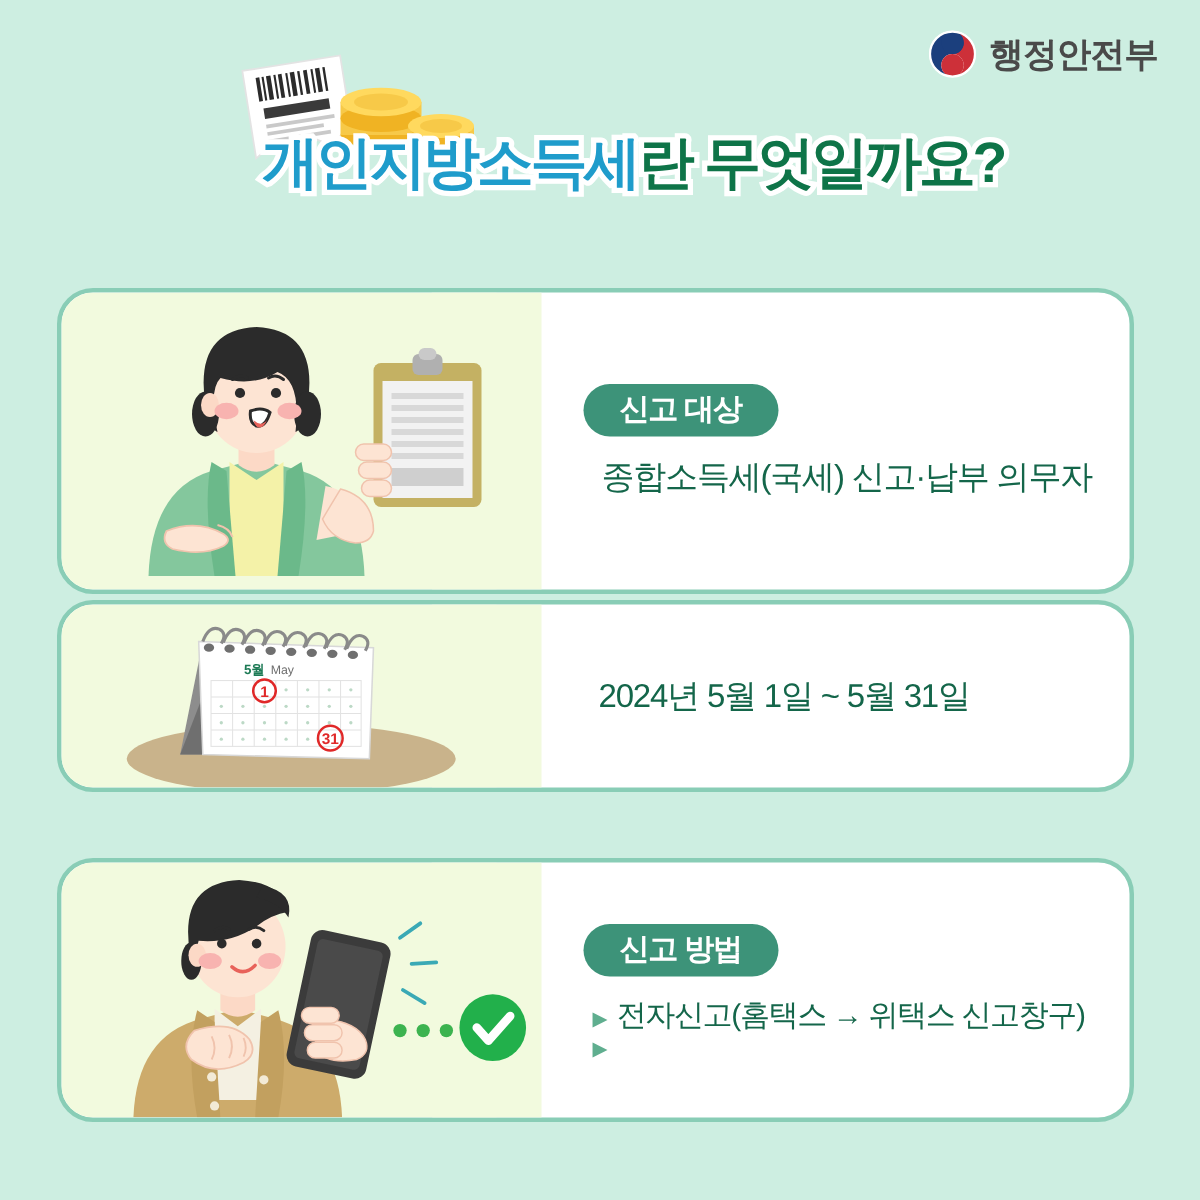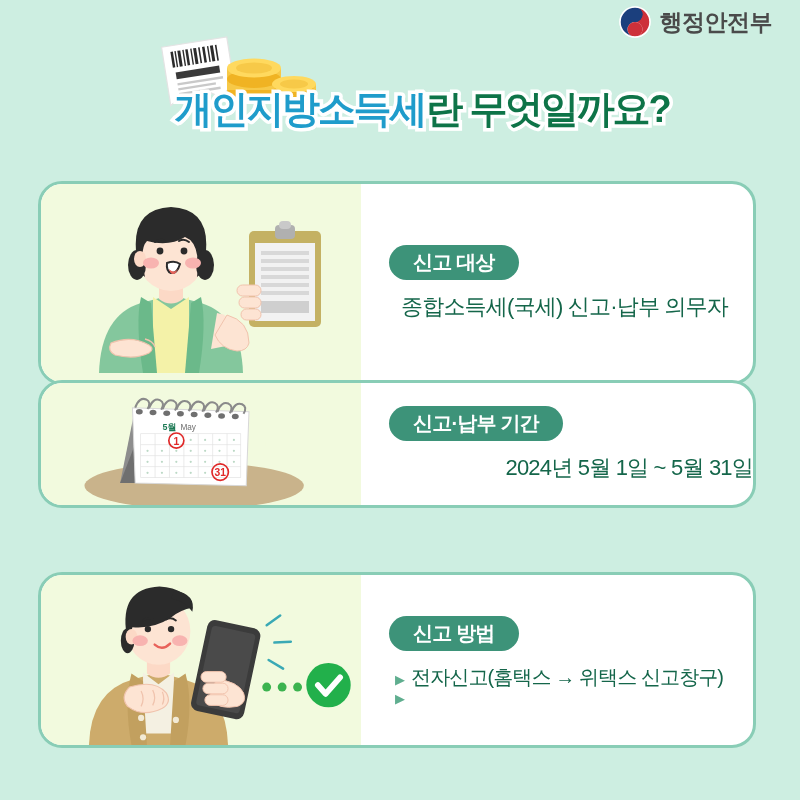--- a/index.html
+++ b/index.html
@@ -12,21 +12,21 @@
     height: 800px;
     overflow: hidden;
     background: #cdeee1;
     font-family: "Liberation Sans", "DejaVu Sans", sans-serif;
     position: relative;
   }
 
   
   .ministry-logo {
     position: absolute;
-    top: 6px;
+    top: 20px;
     right: 28px;
     display: flex;
     align-items: center;
     gap: 9px;
   }
   .taegeuk {
     width: 32px;
     height: 32px;
     flex: none;
   }
@@ -78,22 +78,22 @@
   .card {
     position: absolute;
     left: 38px;
     width: 718px;
     background: #ffffff;
     border: 3px solid #89cdb6;
     border-radius: 24px;
     box-sizing: border-box;
     overflow: hidden;
   }
-  #card-1 { top: 181px; height: 204px; }
-  #card-2 { top: 380px; height: 128px; text-align: right; }
+  #card-1 { top: 192px; height: 204px; }
+  #card-2 { top: 400px; height: 128px; }
   #card-3 { top: 572px; height: 176px; padding-left: 36px; }
 
   .card-illu {
     position: absolute;
     left: 0;
     top: 0;
     width: 320px;
     height: 100%;
     overflow: hidden;
   }
@@ -379,21 +379,20 @@
       </g>
 
       <circle cx="124" cy="84" r="11" fill="none" stroke="#e02828" stroke-width="2.4"></circle>
       <text x="124" y="90" text-anchor="middle" font-family="Liberation Sans, sans-serif" font-size="15" font-weight="bold" fill="#e02828">1</text>
 
       <circle cx="188" cy="130" r="12" fill="none" stroke="#e02828" stroke-width="2.4"></circle>
       <text x="188" y="136" text-anchor="middle" font-family="Liberation Sans, sans-serif" font-size="15" font-weight="bold" fill="#e02828">31</text>
     </svg>
   </div>
   <div class="card-body">
-    <span class="badge">신고·납부 기간</span>
     <div class="body-text">2024년 5월 1일 ~ 5월 31일</div>
   </div>
 </div>
 
 <div class="card" id="card-3">
   <div class="card-illu">
     <div class="illu-bg"></div>
     <svg class="illu-svg" viewBox="0 0 320 176">
 
       <path d="M44 176 q2-56 46-68 l26-7 26 7 q44 12 46 68 z" fill="#cdab6b"></path>

